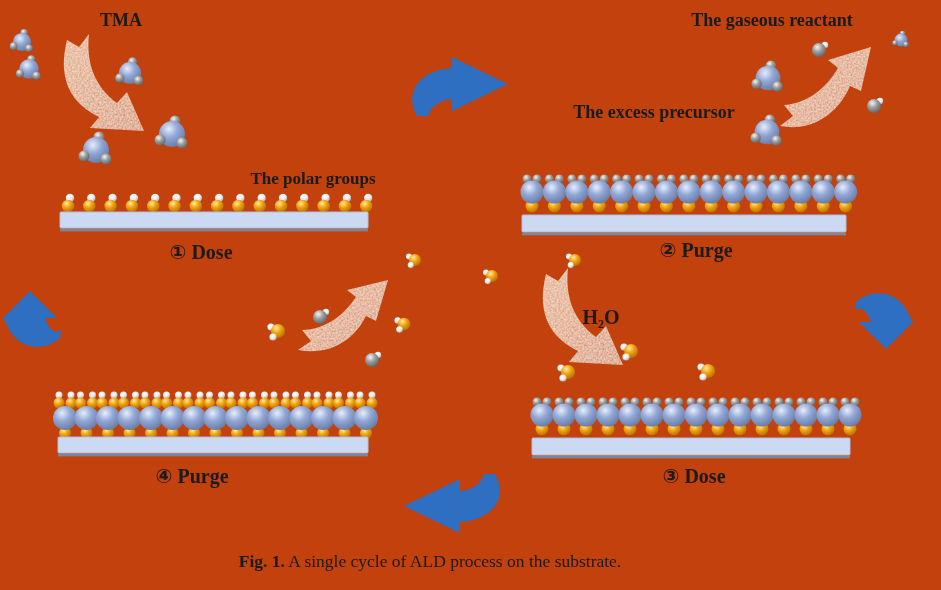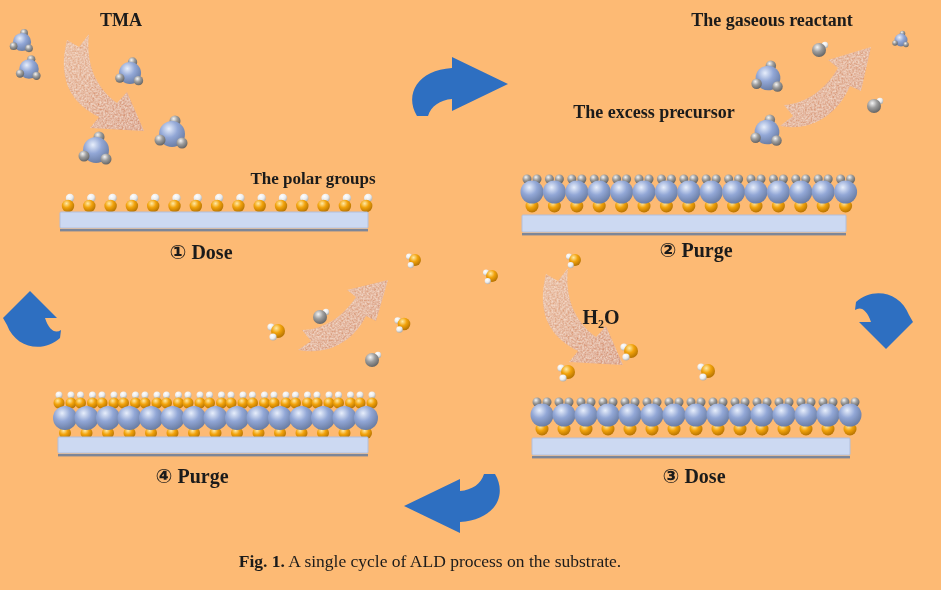--- a/index.html
+++ b/index.html
@@ -1,16 +1,16 @@
 <!DOCTYPE html>
 <html><head>
 <meta charset="utf-8">
 <style>
   html,body{margin:0;padding:0;background:#ffffff;}
-  .stage{position:relative;width:941px;height:590px;background:#fdba74;overflow:hidden;
+  .stage{position:relative;width:941px;height:590px;background:#c2410c;overflow:hidden;
          font-family:"Liberation Serif","DejaVu Serif","DejaVu Sans",serif;}
   svg{display:block;}
   text{fill:#1b1b1b;font-family:"Liberation Serif","DejaVu Serif","DejaVu Sans",serif;}
   .lbl18{font-weight:bold;font-size:18px;}
   .lbl17{font-weight:bold;font-size:17px;}
   .cap{font-weight:bold;font-size:20px;}
   .figcap{font-size:17.5px;}
   .figcap .pre{font-weight:bold;}
   .bar{stroke:#b2bfdc;stroke-width:1;}
 </style>

